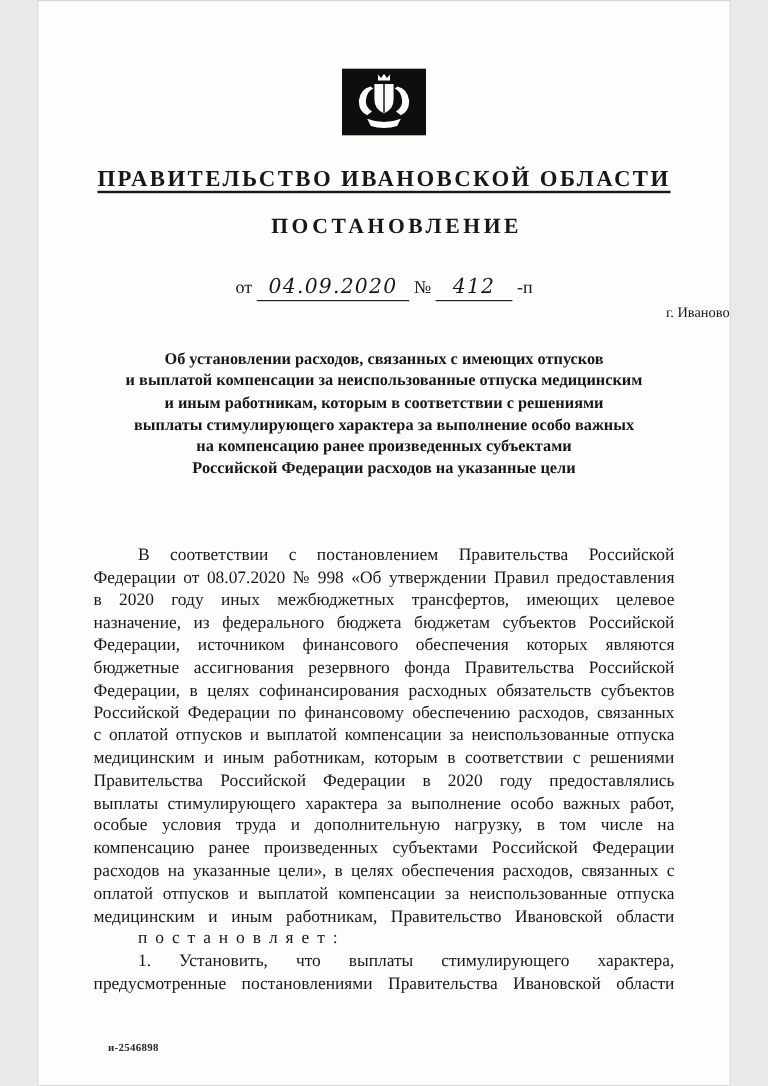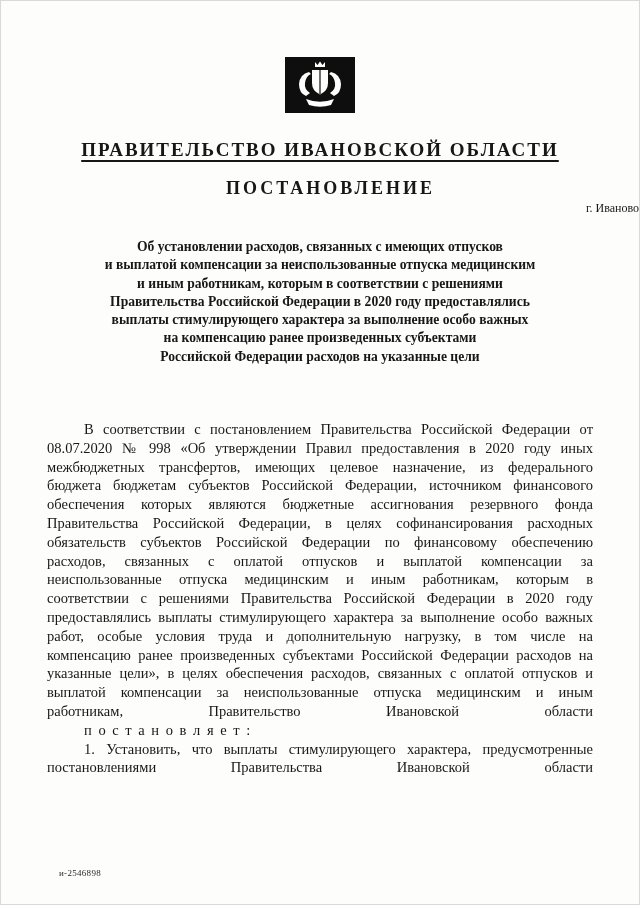--- a/index.html
+++ b/index.html
@@ -2,21 +2,21 @@
 <html><head>
 <meta charset="utf-8">
 <style>
   html, body {
     margin: 0;
     padding: 0;
     background: #e9e9e9;
   }
   .page {
     position: relative;
-    width: 640px;
+    width: 578px;
     height: 905px;
     margin: 0 auto;
     background: #fdfdfc;
     border: 1px solid #d9d9d6;
     box-sizing: border-box;
     overflow: hidden;
     font-family: "Liberation Serif", serif;
     color: #171717;
   }
   .emblem {
@@ -94,20 +94,21 @@
     text-align-last: left;
     letter-spacing: 0.5px;
   }
   .footer-code {
     position: absolute;
     left: 58px;
     bottom: 26px;
     font-size: 9px;
     letter-spacing: 0.3px;
     color: #2a2a2a;
+    font-weight: bold;
   }
 </style>
 </head>
 <body>
 
 <div class="page">
 
   <div class="emblem">
     <svg viewBox="0 0 70 56" width="70" height="56" xmlns="http://www.w3.org/2000/svg">
       <rect width="70" height="56" fill="#0e0e0e"></rect>
@@ -117,28 +118,34 @@
       <path d="M24 15 q-9 2 -10 12 q0 9 7 12 l4 -3 q-6 -4 -5 -10 q1 -7 6 -9 z" fill="#fdfdfc"></path>
       <path d="M46 15 q9 2 10 12 q0 9 -7 12 l-4 -3 q6 -4 5 -10 q-1 -7 -6 -9 z" fill="#fdfdfc"></path>
       <path d="M21 42 q14 5.5 28 0 l-3 6 q-11 3.5 -22 0 z" fill="#fdfdfc"></path>
     </svg>
   </div>
 
   <h1 class="org-title">ПРАВИТЕЛЬСТВО ИВАНОВСКОЙ ОБЛАСТИ</h1>
 
   <h2 class="doc-type">ПОСТАНОВЛЕНИЕ</h2>
 
+  <div class="dateline">
+    <span>от</span>
+    <span class="dl-fill hand">04.09.2020</span>
+    <span>№</span>
+    <span class="dl-fill num hand">412</span>
+    <span>-п</span>
+  </div>
 
   <div class="city">г. Иваново</div>
 
   <div class="subject">
     <div>Об установлении расходов, связанных с имеющих отпусков</div>
     <div>и выплатой компенсации за неиспользованные отпуска медицинским</div>
     <div>и иным работникам, которым в соответствии с решениями</div>
-    <div>Правительства Российской Федерации в 2020 году предоставлялись</div>
     <div>выплаты стимулирующего характера за выполнение особо важных</div>
     <div>на компенсацию ранее произведенных субъектами</div>
     <div>Российской Федерации расходов на указанные цели</div>
   </div>
 
   <div class="body-text">
     <p class="justify-last">В соответствии с постановлением Правительства Российской Федерации от 08.07.2020 № 998 «Об утверждении Правил предоставления в 2020 году иных межбюджетных трансфертов, имеющих целевое назначение, из федерального бюджета бюджетам субъектов Российской Федерации, источником финансового обеспечения которых являются бюджетные ассигнования резервного фонда Правительства Российской Федерации, в целях софинансирования расходных обязательств субъектов Российской Федерации по финансовому обеспечению расходов, связанных с оплатой отпусков и выплатой компенсации за неиспользованные отпуска медицинским и иным работникам, которым в соответствии с решениями Правительства Российской Федерации в 2020 году предоставлялись выплаты стимулирующего характера за выполнение особо важных работ, особые условия труда и дополнительную нагрузку, в том числе на компенсацию ранее произведенных субъектами Российской Федерации расходов на указанные цели», в целях обеспечения расходов, связанных с оплатой отпусков и выплатой компенсации за неиспользованные отпуска медицинским и иным работникам, Правительство Ивановской области</p>
     <p class="plain">п о с т а н о в л я е т :</p>
     <p class="justify-last">1. Установить, что выплаты стимулирующего характера, предусмотренные постановлениями Правительства Ивановской области</p>
   </div>

